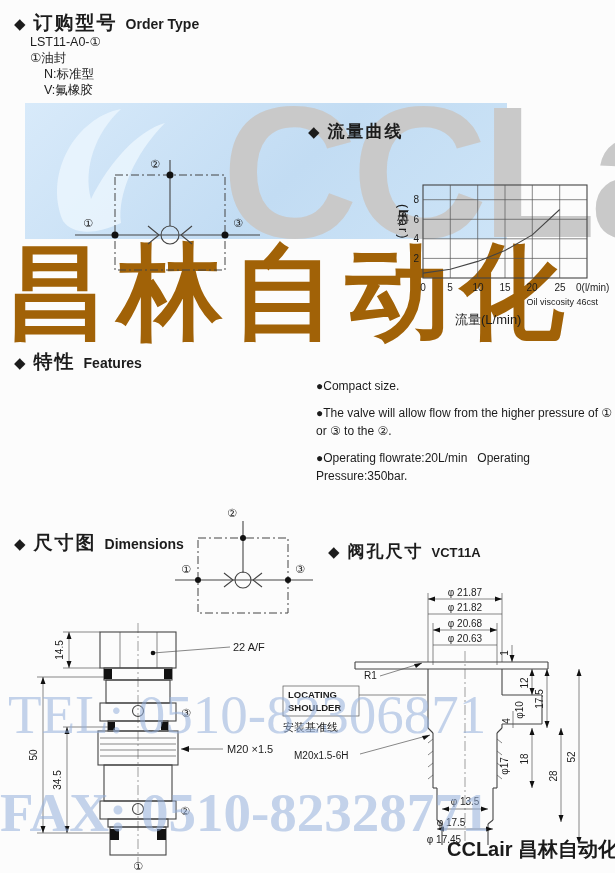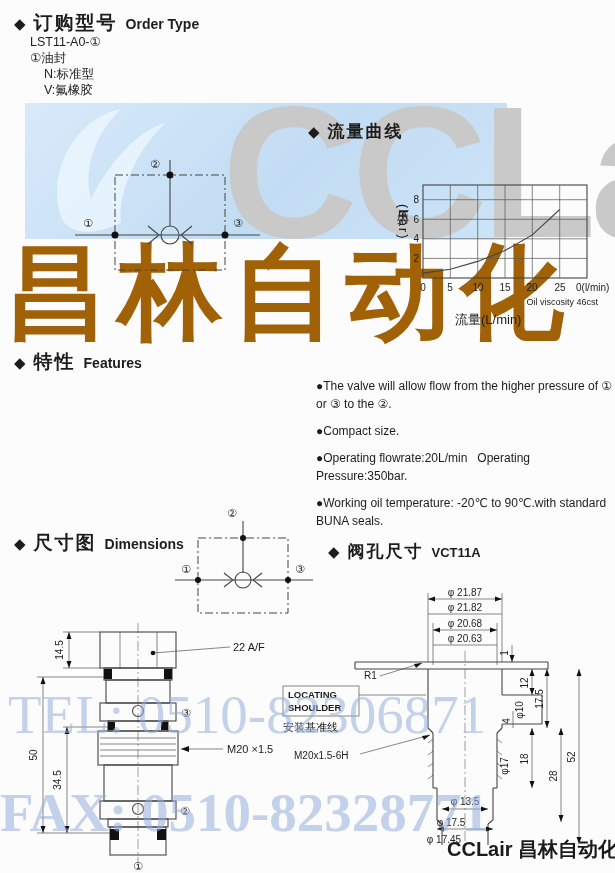--- a/index.html
+++ b/index.html
@@ -126,24 +126,23 @@
     <text x="206" y="129" text-anchor="end" style="font-size:9px;">Oil viscosity 46cst</text>
     <text x="63" y="148" text-anchor="start" style="font-size:13px;">流量(L/min)</text>
   </svg>
 
   <div class="hdr" style="left:14px;top:349px;">
     <span class="dia">◆</span>
     <span class="cn">特性</span>
     <span class="en">Features</span>
   </div>
   <div class="feat-en">
+    <div class="feat">●Compact size.</div>
     <div class="feat">●The valve will allow flow from the higher pressure of ① or ③ to the ②.</div>
-    <div class="feat">●Compact size.</div>
     <div class="feat">●Operating flowrate:20L/min   Operating Pressure:350bar.</div>
-    <div class="feat">●Working oil temperature: -20℃ to 90℃.with standard BUNA seals.</div>
   </div>
 
   <div class="hdr" style="left:14px;top:530px;">
     <span class="dia">◆</span>
     <span class="cn">尺寸图</span>
     <span class="en">Dimensions</span>
   </div>
 
   <div class="hdr" style="left:328px;top:540px;">
     <span class="dia">◆</span>

